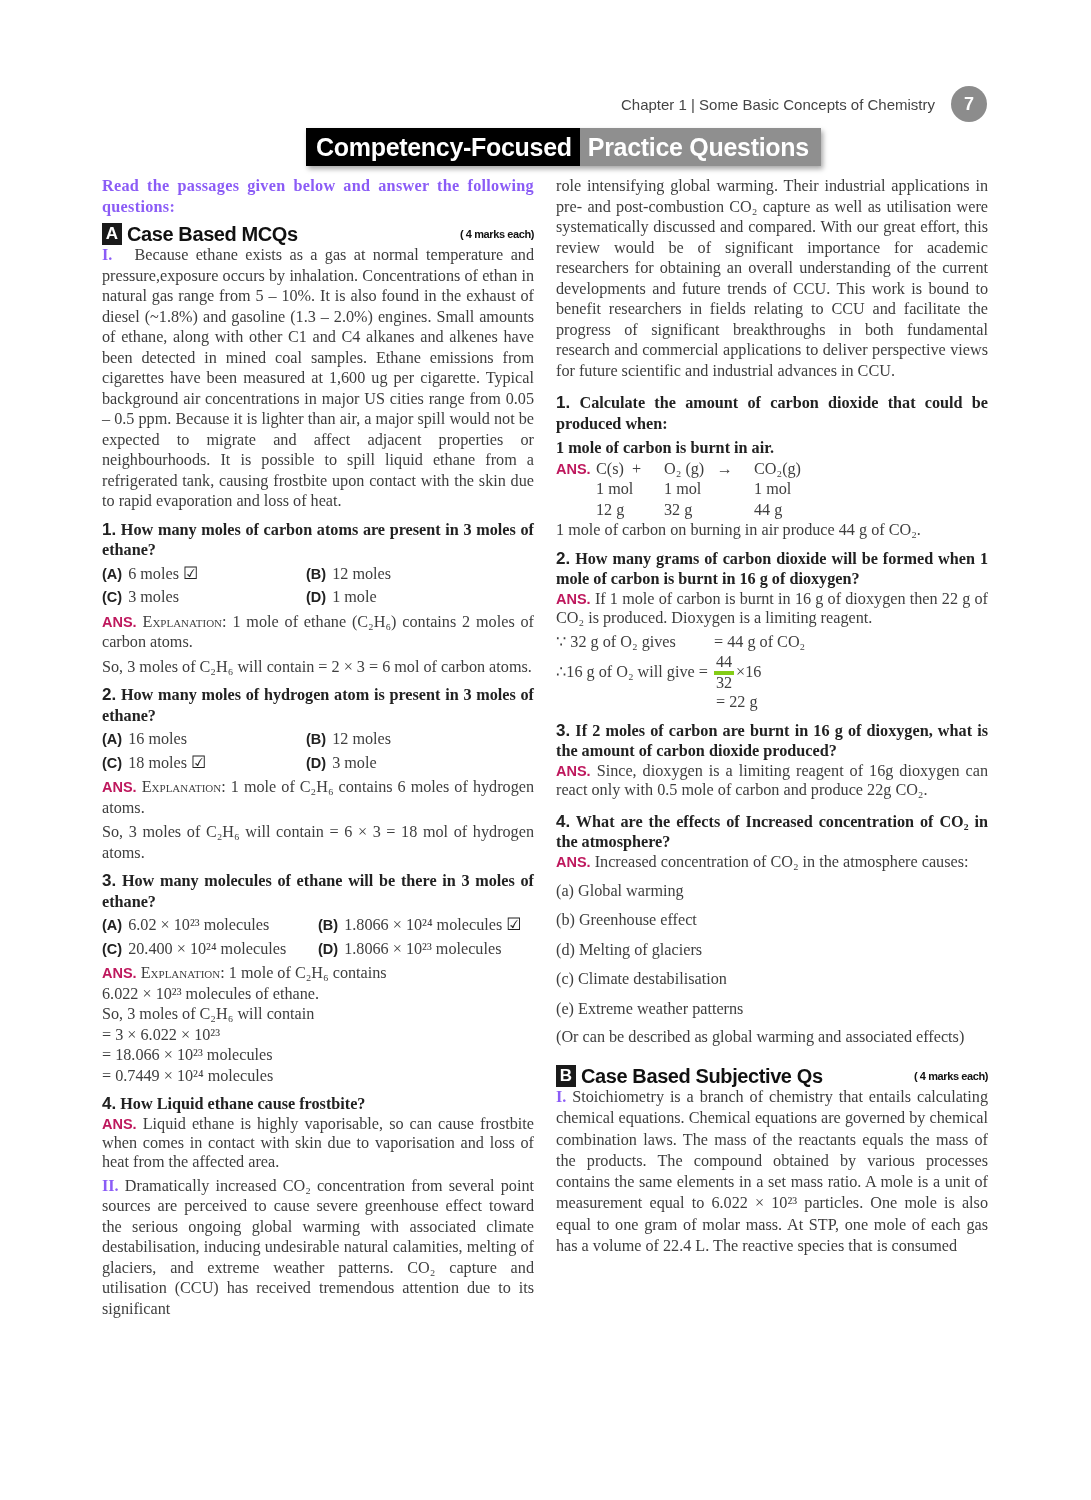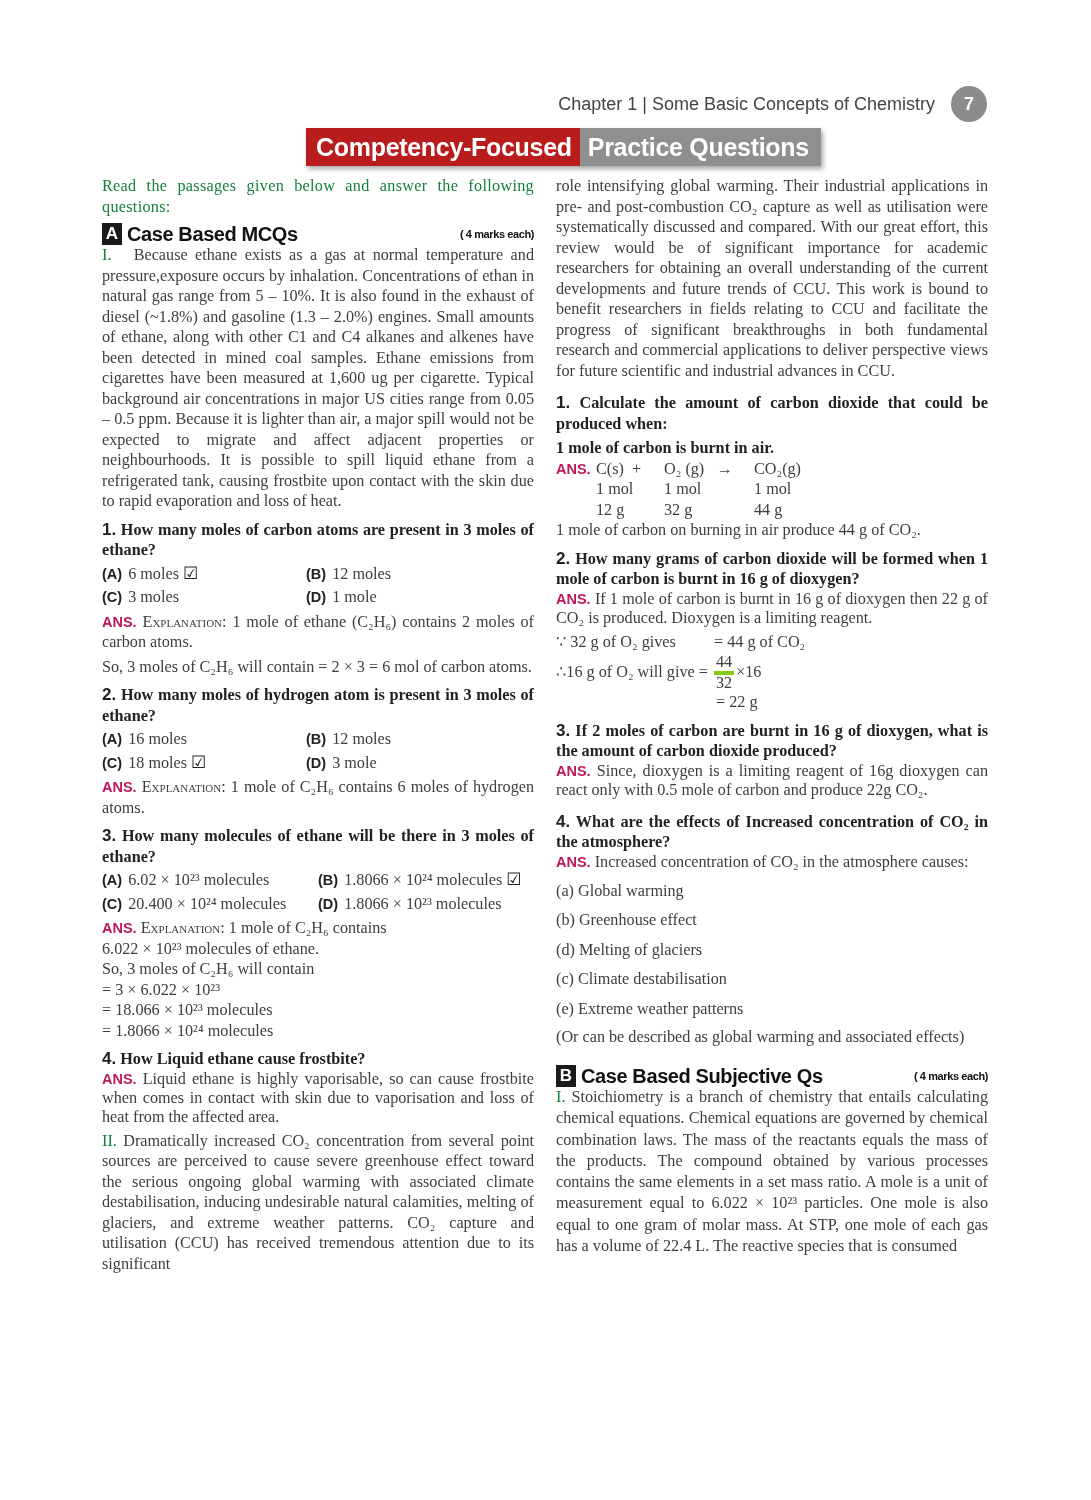--- a/index.html
+++ b/index.html
@@ -1,31 +1,31 @@
 <!DOCTYPE html>
 <html><head>
 <meta charset="utf-8">
 <style>
   html, body { margin: 0; padding: 0; background: #ffffff; }
   body { width: 1091px; height: 1500px; position: relative; overflow: hidden; color: #3a3a3a; }
 
   .running-head { position: absolute; top: 86px; right: 104px; display: flex; align-items: center; gap: 10px; }
-  .running-head .chap { font-family: "Liberation Sans", sans-serif; font-size: 18px; color: #444; }
+  .running-head .chap { font-family: "Liberation Sans", sans-serif; font-size: 15px; color: #444; }
   .page-num { width: 36px; height: 36px; border-radius: 50%; background: #8c8c8c; color: #fff; display: flex; align-items: center; justify-content: center; font-family: "Liberation Sans", sans-serif; font-weight: bold; font-size: 18px; margin-left: 6px; }
 
   .banner { position: absolute; top: 128px; left: 306px; height: 38px; display: flex; box-shadow: 2px 3px 5px rgba(0,0,0,0.35); }
   .banner span { font-family: "Liberation Sans", sans-serif; font-weight: bold; font-size: 25px; color: #fff; line-height: 38px; padding: 0 8px; letter-spacing: -0.3px; }
-  .banner .b1 { background: #b91c1c; padding-left: 10px; }
+  .banner .b1 { background: #000000; padding-left: 10px; }
   .banner .b2 { background: #8f8f8f; padding-right: 12px; }
 
   .col { position: absolute; top: 176px; width: 432px; font-family: "Liberation Serif", serif; font-size: 16.2px; line-height: 20.5px; color: #3e3e3e; }
   .col.left { left: 102px; }
   .col.right { left: 556px; }
   p { margin: 0; text-align: justify; }
-  .bold { font-weight: normal; color: #15803d; }
+  .bold { font-weight: bold; color: #8b5cf6; }
   .q { font-weight: bold; color: #222; margin-top: 8px; text-align: justify; }
   .qnum { font-family: "Liberation Sans", sans-serif; font-weight: bold; font-size: 17px; color: #222; }
   .ans-label { font-family: "Liberation Sans", sans-serif; font-weight: bold; font-size: 14.5px; color: #be185d; }
   .expl { font-variant: small-caps; }
   .opt-label { font-family: "Liberation Sans", sans-serif; font-weight: bold; font-size: 14.5px; color: #222; margin-right: 6px; }
   .opts { display: grid; grid-template-columns: 204px 1fr; row-gap: 3px; margin-top: 3px; }
   .opts1 { display: grid; grid-template-columns: 1fr 1fr; row-gap: 3px; margin-top: 3px; }
   .check { display: inline-block; font-size: 17px; margin-left: 4px; color: #222; }
 
   .section-head { display: flex; align-items: center; justify-content: space-between; margin-top: 6px; }
@@ -78,35 +78,36 @@
   <p class="gap4">So, 3 moles of C₂H₆ will contain = 2 × 3 = 6 mol of carbon atoms.</p>
 
   <div class="q"><span class="qnum">2.</span> <span>How many moles of hydrogen atom is present in 3 moles of ethane?</span></div>
   <div class="opts">
     <div><span class="opt-label">(A)</span><span>16 moles</span></div>
     <div><span class="opt-label">(B)</span><span>12 moles</span></div>
     <div><span class="opt-label">(C)</span><span>18 moles</span><span class="check">☑</span></div>
     <div><span class="opt-label">(D)</span><span>3 mole</span></div>
   </div>
   <p class="gap4"><span class="ans-label">ANS.</span> <span class="expl">Explanation:</span> <span>1 mole of C₂H₆ contains 6 moles of hydrogen atoms.</span></p>
+  <p class="gap4">So, 3 moles of C₂H₆ will contain = 6 × 3 = 18 mol of hydrogen atoms.</p>
 
   <div class="q"><span class="qnum">3.</span> <span>How many molecules of ethane will be there in 3 moles of ethane?</span></div>
   <div class="opts1">
     <div><span class="opt-label">(A)</span><span>6.02 × 10²³ molecules</span></div>
     <div><span class="opt-label">(B)</span><span>1.8066 × 10²⁴ molecules</span><span class="check">☑</span></div>
     <div><span class="opt-label">(C)</span><span>20.400 × 10²⁴ molecules</span></div>
     <div><span class="opt-label">(D)</span><span>1.8066 × 10²³ molecules</span></div>
   </div>
   <div class="gap4">
     <div><span class="ans-label">ANS.</span> <span class="expl">Explanation:</span> <span>1 mole of C₂H₆ contains</span></div>
     <div>6.022 × 10²³ molecules of ethane.</div>
     <div>So, 3 moles of C₂H₆ will contain</div>
     <div>= 3 × 6.022 × 10²³</div>
     <div>= 18.066 × 10²³ molecules</div>
-    <div>= 1.8066 × 10²⁴ molecules</div>
+    <div>= 0.7449 × 10²⁴ molecules</div>
   </div>
 
   <div class="q"><span class="qnum">4.</span> <span>How Liquid ethane cause frostbite?</span></div>
   <p style="line-height:19px"><span class="ans-label">ANS.</span> <span>Liquid ethane is highly vaporisable, so can cause frostbite when comes in contact with skin due to vaporisation and loss of heat from the affected area.</span></p>
 
   <p class="gap4"><span class="bold">II.</span> <span>Dramatically increased CO₂ concentration from several point sources are perceived to cause severe greenhouse effect toward the serious ongoing global warming with associated climate destabilisation, inducing undesirable natural calamities, melting of glaciers, and extreme weather patterns. CO₂ capture and utilisation (CCU) has received tremendous attention due to its significant</span></p>
 </div>
 
 <div class="col right">
   <p>role intensifying global warming. Their industrial applications in pre- and post-combustion CO₂ capture as well as utilisation were systematically discussed and compared. With our great effort, this review would be of significant importance for academic researchers for obtaining an overall understanding of the current developments and future trends of CCU. This work is bound to benefit researchers in fields relating to CCU and facilitate the progress of significant breakthroughs in both fundamental research and commercial applications to deliver perspective views for future scientific and industrial advances in CCU.</p>

